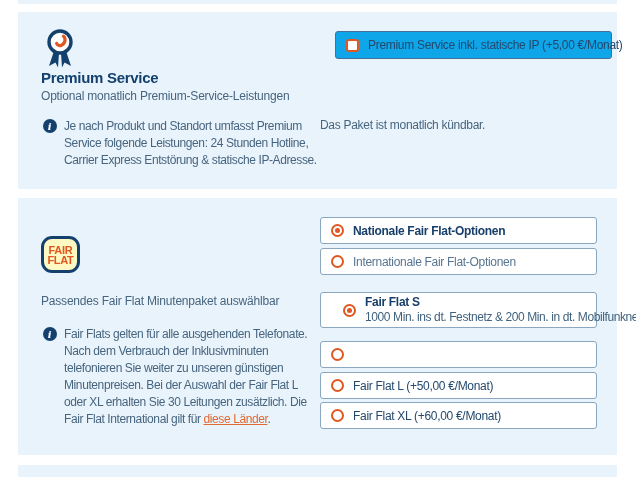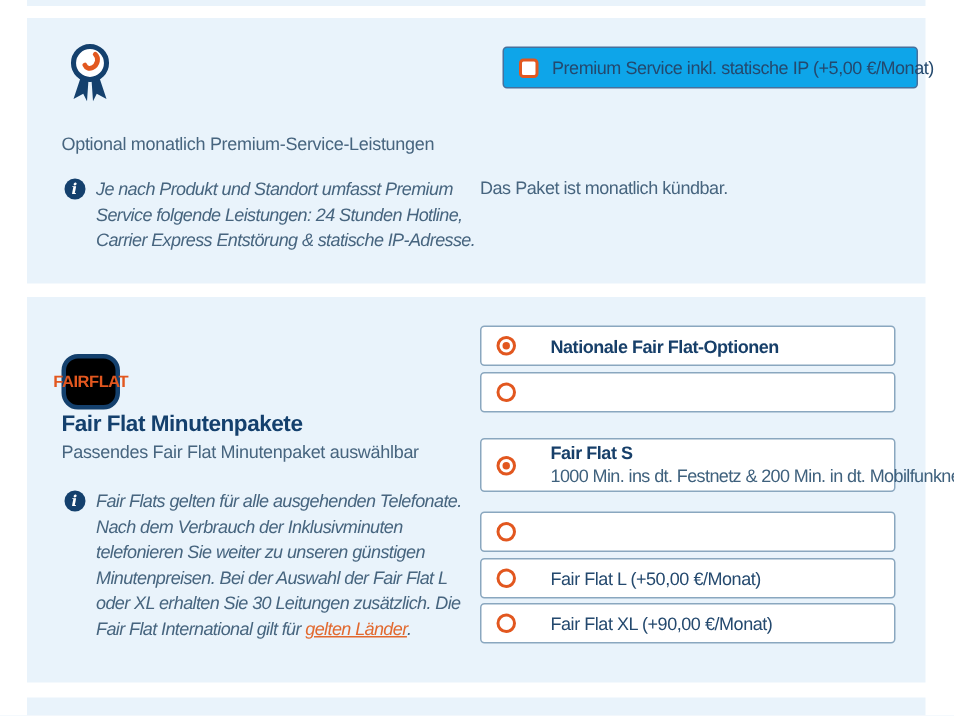--- a/index.html
+++ b/index.html
@@ -28,53 +28,53 @@
   .card-subtitle {
     position:absolute; left:23px;
     font-size:12px; color:#47657f;
   }
 
   .award-icon { position:absolute; left:26px; top:16px; }
 
   .fairflat-badge {
     position:absolute; left:23px; top:38px;
     width:39px; height:37px;
-    background:#000000;
+    background:#fef9c3;
     border:3px solid #14406d; border-radius:11px;
-    display:flex; align-items:center; justify-content:center;
+    display:flex; flex-direction:column; align-items:center; justify-content:center;
   }
   .fairflat-badge span {
     font-size:11px; line-height:10px; font-weight:bold;
     color:#e2571f; letter-spacing:-0.3px;
   }
 
   .info-row { position:absolute; left:25px; display:flex; }
   .info-icon {
     flex:0 0 auto;
     width:14px; height:14px; margin-top:1px;
     background:#14406d; border-radius:50%;
     color:#ffffff; font-family:"DejaVu Serif",serif;
     font-weight:bold; font-style:italic; font-size:10px;
     display:flex; align-items:center; justify-content:center;
     text-indent:-1px;
   }
   .info-text {
     margin-left:7px; width:254px;
-    font-size:12px; line-height:17px; color:#47657f; letter-spacing:-0.4px;font-style:italic;
+    font-size:12px; line-height:17px; color:#47657f; letter-spacing:-0.4px;
   }
   .info-link { color:#e2692f; text-decoration:underline; cursor:pointer; }
 
   .right-col { position:absolute; left:302px; top:0; width:277px; }
 
   .option-box {
     position:absolute; left:0; width:277px;
     background:#ffffff;
     border:1px solid #8aa7bf; border-radius:3px;
     display:flex; align-items:center;
-    padding:0 10px; gap:23px;
+    padding:0 10px; gap:9px;
     cursor:pointer;
   }
   .option-box.h1 { height:27px; }
   .checkbox-option {
     position:absolute; left:0; width:auto; max-width:277px;
     display:inline-flex; align-items:center; gap:9px;
     background:#0ea5e9; border:1px solid #46709c; border-radius:3px;
     padding:6px 10px; cursor:pointer;margin-left:15px;
   }
   .option-label { font-size:12px; color:#577590; letter-spacing:-0.3px; white-space:nowrap; }
@@ -91,37 +91,38 @@
     border:2px solid #e2571f; border-radius:50%; background:#ffffff;
     position:relative;
   }
   .radio.selected::after {
     content:""; position:absolute; left:2px; top:2px;
     width:5px; height:5px; border-radius:50%; background:#e2571f;
   }
 
   .note { position:absolute; font-size:12px; color:#47657f; letter-spacing:-0.3px;margin-top:45px; }
 
-  .plan-box-s { padding:5px 10px; height:36px; }
+  .plan-box-s { padding:5px 22px; height:36px; }
   .plan-lines { display:flex; flex-direction:column; justify-content:center; line-height:15px; }
 </style>
 </head>
 <body>
 
 <div class="strip strip-top"></div>
 
 <section class="card card1">
 
   <svg class="award-icon" width="32" height="42" viewBox="0 0 32 42" aria-hidden="true">
     <polygon points="10,23 5,38 11.5,34.5 14,39.5 15,25" fill="#14406d"></polygon>
     <polygon points="22,23 27,38 20.5,34.5 18,39.5 17,25" fill="#14406d"></polygon>
     <circle cx="16" cy="14" r="11" fill="#ffffff" stroke="#14406d" stroke-width="3.4"></circle>
     <path d="M19.5 8.2 C 22 10.6, 21.5 15.2, 17.4 17.2 C 15.4 18.1, 13.4 17.3, 12.6 15.4" fill="none" stroke="#e2571f" stroke-width="3.2" stroke-linecap="round"></path>
   </svg>
 
+  <h2 class="card-title" style="top:57px">Premium Service</h2>
   <p class="card-subtitle" style="top:77px">Optional monatlich Premium-Service-Leistungen</p>
 
   <div class="info-row" style="top:106px">
     <span class="info-icon">i</span>
     <p class="info-text">Je nach Produkt und Standort umfasst Premium Service folgende Leistungen: 24 Stunden Hotline, Carrier Express Entstörung &amp; statische IP-Adresse.</p>
   </div>
 
   <div class="right-col">
     <div class="checkbox-option" style="top:19px">
       <span class="checkbox"></span>
@@ -131,52 +132,52 @@
   </div>
 </section>
 
 <section class="card card2">
 
   <div class="fairflat-badge">
     <span>FAIR</span>
     <span>FLAT</span>
   </div>
 
-  <h2 class="card-title" style="top:76px">Fair Flat Minutenpakete</h2>
   <p class="card-subtitle" style="top:96px">Passendes Fair Flat Minutenpaket auswählbar</p>
 
   <div class="info-row" style="top:128px">
     <span class="info-icon">i</span>
-    <p class="info-text"><span>Fair Flats gelten für alle ausgehenden Telefonate. Nach dem Verbrauch der Inklusivminuten telefonieren Sie weiter zu unseren günstigen Minutenpreisen. Bei der Auswahl der Fair Flat L oder XL erhalten Sie 30 Leitungen zusätzlich. Die Fair Flat International gilt für </span><a class="info-link">gelten Länder</a><span>.</span></p>
+    <p class="info-text"><span>Fair Flats gelten für alle ausgehenden Telefonate. Nach dem Verbrauch der Inklusivminuten telefonieren Sie weiter zu unseren günstigen Minutenpreisen. Bei der Auswahl der Fair Flat L oder XL erhalten Sie 30 Leitungen zusätzlich. Die Fair Flat International gilt für </span><a class="info-link">diese Länder</a><span>.</span></p>
   </div>
 
   <div class="right-col">
 
     <div class="option-box h1" style="top:19px">
       <span class="radio selected"></span>
       <span class="option-label strong">Nationale Fair Flat-Optionen</span>
     </div>
     <div class="option-box h1" style="top:50px">
       <span class="radio"></span>
+      <span class="option-label">Internationale Fair Flat-Optionen</span>
     </div>
 
     <div class="option-box plan-box-s" style="top:94px">
       <span class="radio selected"></span>
       <span class="plan-lines">
         <span class="option-label strong">Fair Flat S</span>
         <span class="option-sub">1000 Min. ins dt. Festnetz &amp; 200 Min. in dt. Mobilfunknetze</span>
       </span>
     </div>
     <div class="option-box h1" style="top:143px">
       <span class="radio"></span>
     </div>
     <div class="option-box h1" style="top:174px">
       <span class="radio"></span>
       <span class="option-label navy">Fair Flat L (+50,00 €/Monat)</span>
     </div>
     <div class="option-box h1" style="top:204px">
       <span class="radio"></span>
-      <span class="option-label navy">Fair Flat XL (+90,00 €/Monat)</span>
+      <span class="option-label navy">Fair Flat XL (+60,00 €/Monat)</span>
     </div>
   </div>
 </section>
 
 <div class="strip strip-bottom"></div>
 
 </body></html>

